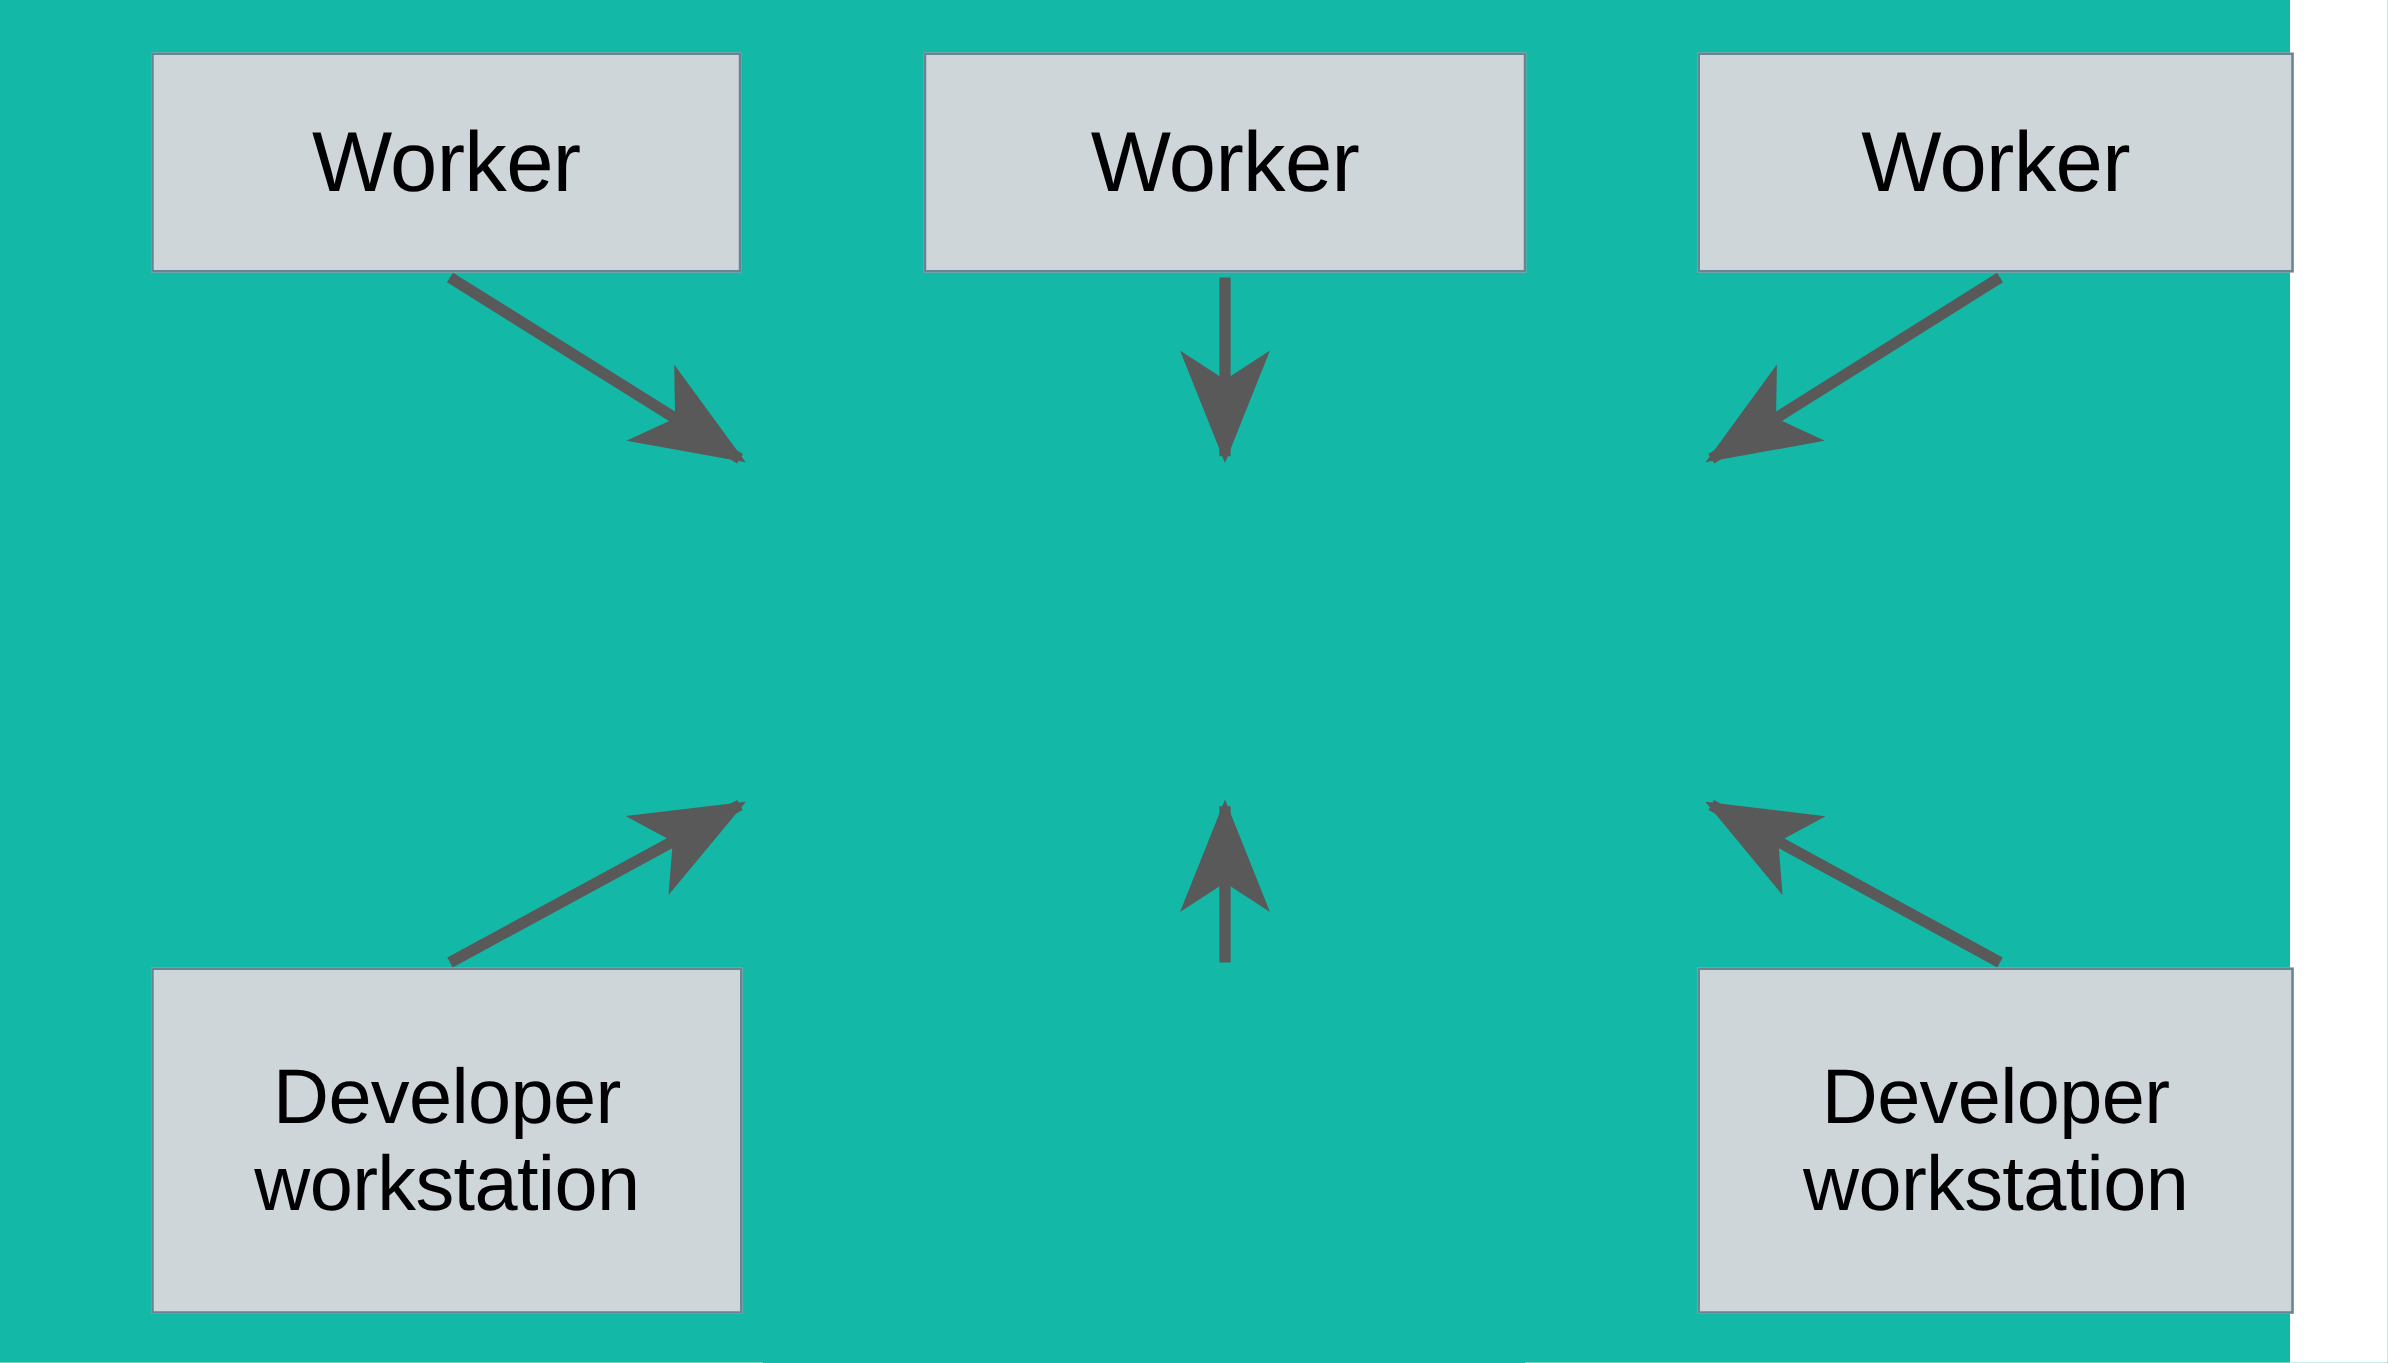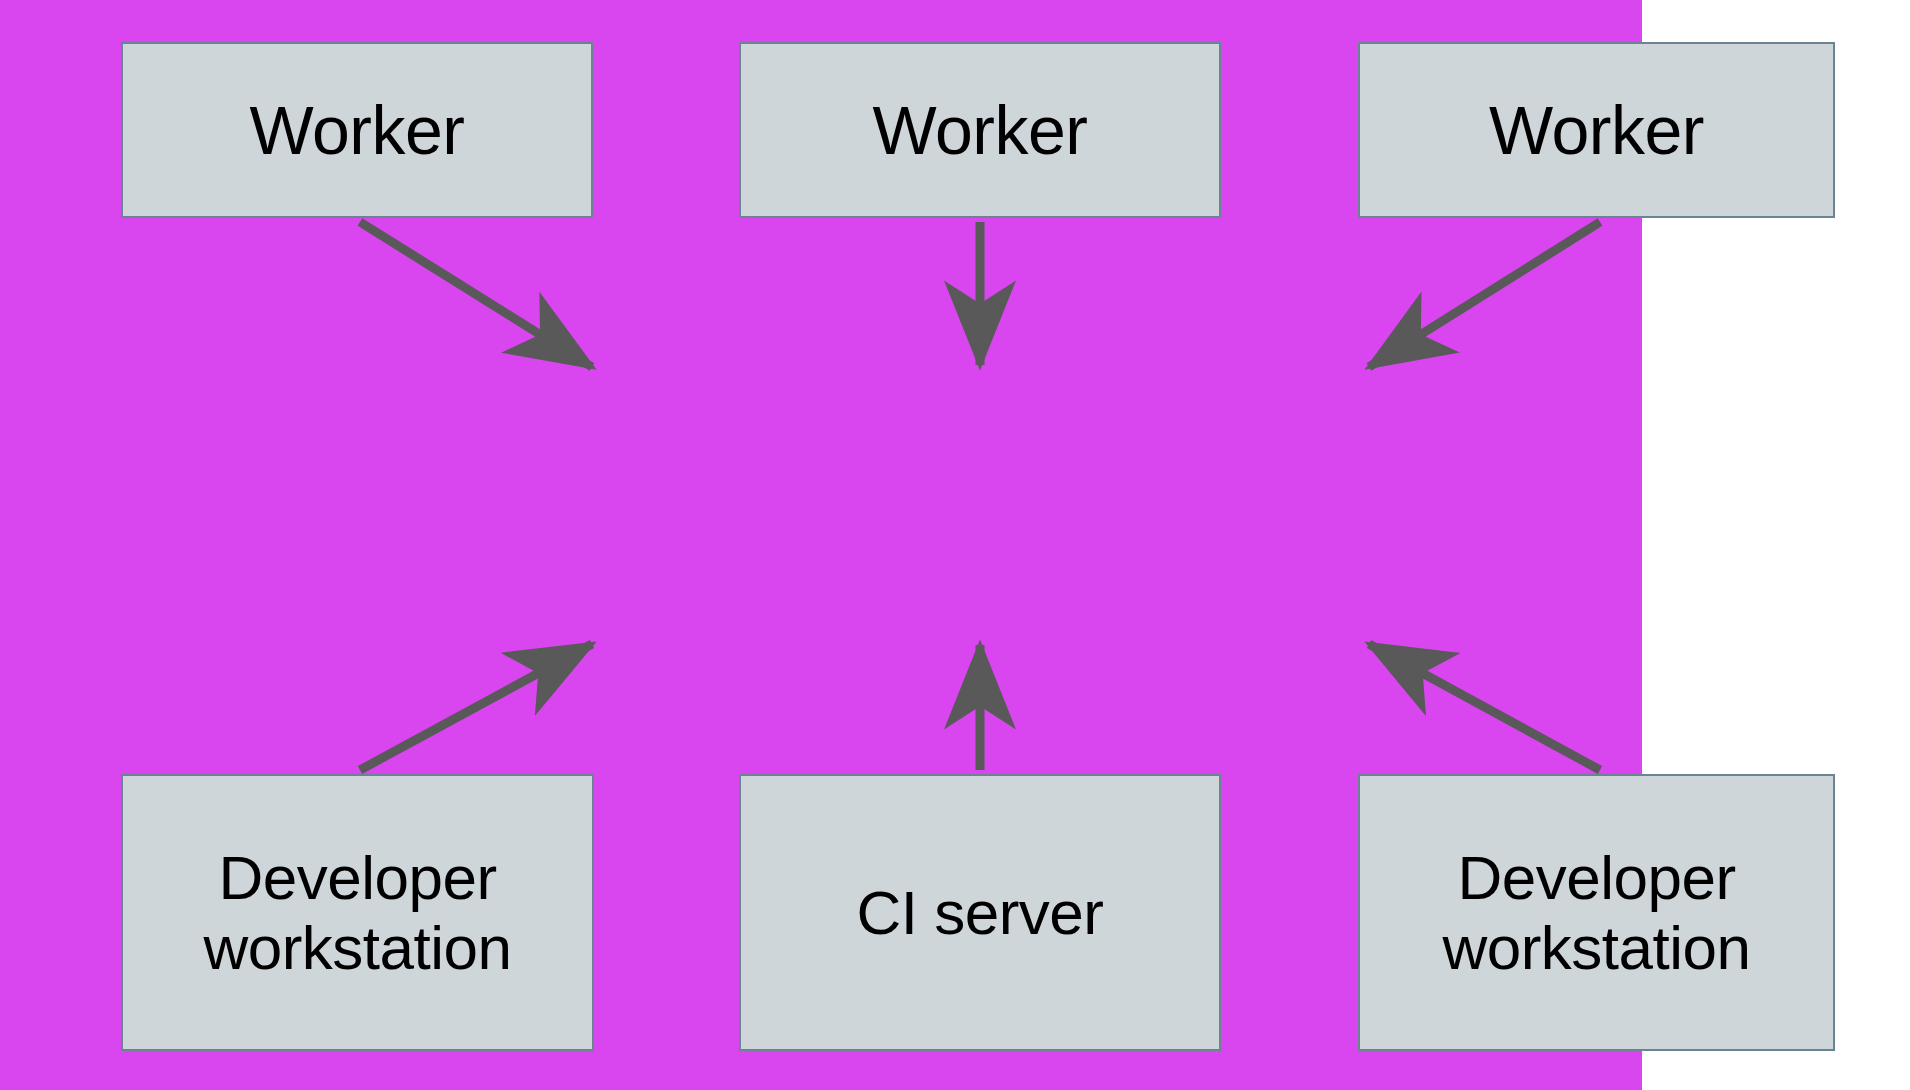--- a/index.html
+++ b/index.html
@@ -8,23 +8,23 @@
     background: #ffffff;
   }
   body {
     width: 1910px;
     height: 1090px;
     font-family: "Liberation Sans", sans-serif;
     overflow: hidden;
   }
   #canvas {
     position: relative;
-    width: 1642px;
+    width: 1832px;
     height: 1090px;
-    background: #d946ef;
+    background: #14b8a6;
   }
   .node {
     position: absolute;
     box-sizing: border-box;
     background: #ced6da;
     border: 2px solid #6a8494;
     display: flex;
     align-items: center;
     justify-content: center;
     text-align: center;
@@ -98,22 +98,19 @@
   <div class="node" id="n2" style="left: 1358px; top: 42px; width: 477px; height: 176px; background: rgb(206, 214, 218); border-color: rgb(106, 132, 148);">
     <span class="node-label label-lg">Worker</span>
   </div>
 
 
   <div class="node" id="n4" style="left: 121px; top: 774px; width: 473px; height: 277px; background: rgb(206, 214, 218); border-color: rgb(106, 132, 148);">
     <span class="node-label label-md label-wide">Developer
 workstation</span>
   </div>
 
-  <div class="node" id="n5" style="left: 739px; top: 774px; width: 482px; height: 277px; background: rgb(206, 214, 218); border-color: rgb(106, 132, 148);">
-    <span class="node-label label-md">CI server</span>
-  </div>
 
   <div class="node" id="n6" style="left: 1358px; top: 774px; width: 477px; height: 277px; background: rgb(206, 214, 218); border-color: rgb(106, 132, 148);">
     <span class="node-label label-md label-wide">Developer
 workstation</span>
   </div>
 
 </div>
 
 </body></html>

